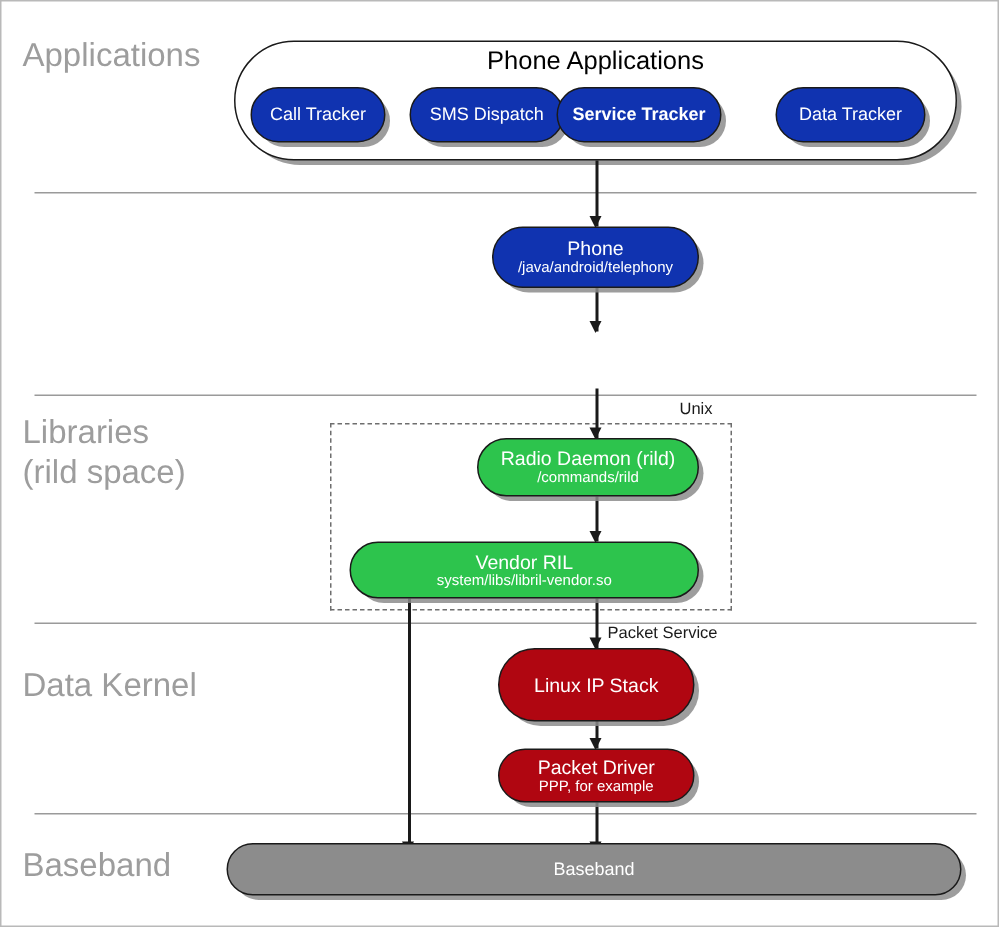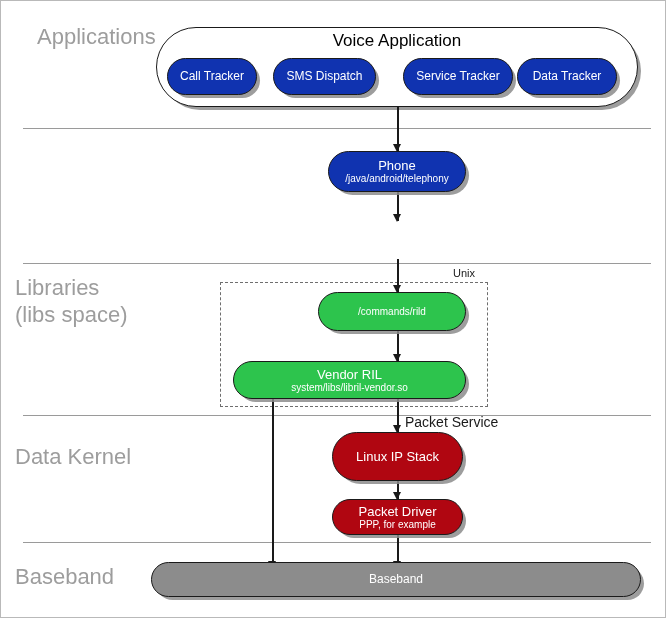--- a/index.html
+++ b/index.html
@@ -118,41 +118,41 @@
     position: absolute;
     width: 0;
     height: 0;
     border-left: 4.5px solid transparent;
     border-right: 4.5px solid transparent;
     border-top: 8px solid #1a1a1a;
     z-index: 4;
   }
   .edge-label {
     position: absolute;
-    font-size: 14px;
+    font-size: 11px;
     line-height: 13px;
     color: #1a1a1a;
     text-align: center;
     z-index: 6;
     white-space: pre-line;
   }
 </style>
 </head>
 <body>
 
 <div id="canvas">
 
   <div class="divider" style="top:127px;"></div>
   <div class="divider" style="top:262px;"></div>
   <div class="divider" style="top:414px;"></div>
   <div class="divider" style="top:541px;"></div>
 
-  <div class="layer-label" style="top:22px;margin-left:22px;">Applications</div>
+  <div class="layer-label" style="top:22px;">Applications</div>
   <div class="layer-label" style="top:273px;">Libraries
-(libs space)</div>
+(rild space)</div>
   <div class="layer-label" style="top:442px;">Data Kernel</div>
   <div class="layer-label" style="top:562px;">Baseband</div>
 
   <div id="unix-box"></div>
   <div id="unix-label">Unix</div>
 
   <div class="vline" style="left:396px; top:106px; height:44px;"></div>
   <div class="arrowhead" style="left:391.5px; top:143px;"></div>
 
   <div class="vline" style="left:396px; top:191px; height:29px;"></div>
@@ -172,41 +172,42 @@
 
   <div class="vline" style="left:396px; top:534px; height:34px;"></div>
   <div class="arrowhead" style="left:391.5px; top:560px;"></div>
 
   <div class="vline" style="left:271px; top:398px; height:170px;"></div>
   <div class="arrowhead" style="left:266.5px; top:560px;"></div>
 
   <div class="edge-label" style="left:404px; top:415px; text-align:left;">Packet Service</div>
 
   <div id="app-container"></div>
-  <div id="app-container-title">Voice Application</div>
+  <div id="app-container-title">Phone Applications</div>
 
   <div class="node blue small" style="left:166px; top:57px; width:90px; height:37px;">
     <div class="title">Call Tracker</div>
   </div>
   <div class="node blue small" style="left:272px; top:57px; width:103px; height:37px;">
     <div class="title">SMS Dispatch</div>
   </div>
-  <div class="node blue small" style="left:402px; top:57px; width:110px; height:37px;">
+  <div class="node blue small" style="left:370px; top:57px; width:110px; height:37px;font-weight:bold;">
     <div class="title">Service Tracker</div>
   </div>
   <div class="node blue small" style="left:516px; top:57px; width:100px; height:37px;">
     <div class="title">Data Tracker</div>
   </div>
 
   <div class="node blue" style="left:327px; top:150px; width:138px; height:41px;">
     <div class="title">Phone</div>
     <div class="sub">/java/android/telephony</div>
   </div>
 
   <div class="node green" style="left:317px; top:291px; width:148px; height:39px;">
+    <div class="title">Radio Daemon (rild)</div>
     <div class="sub">/commands/rild</div>
   </div>
   <div class="node green" style="left:232px; top:360px; width:233px; height:38px;">
     <div class="title">Vendor RIL</div>
     <div class="sub">system/libs/libril-vendor.so</div>
   </div>
 
   <div class="node red" style="left:331px; top:431px; width:131px; height:49px;">
     <div class="title">Linux IP Stack</div>
   </div>

